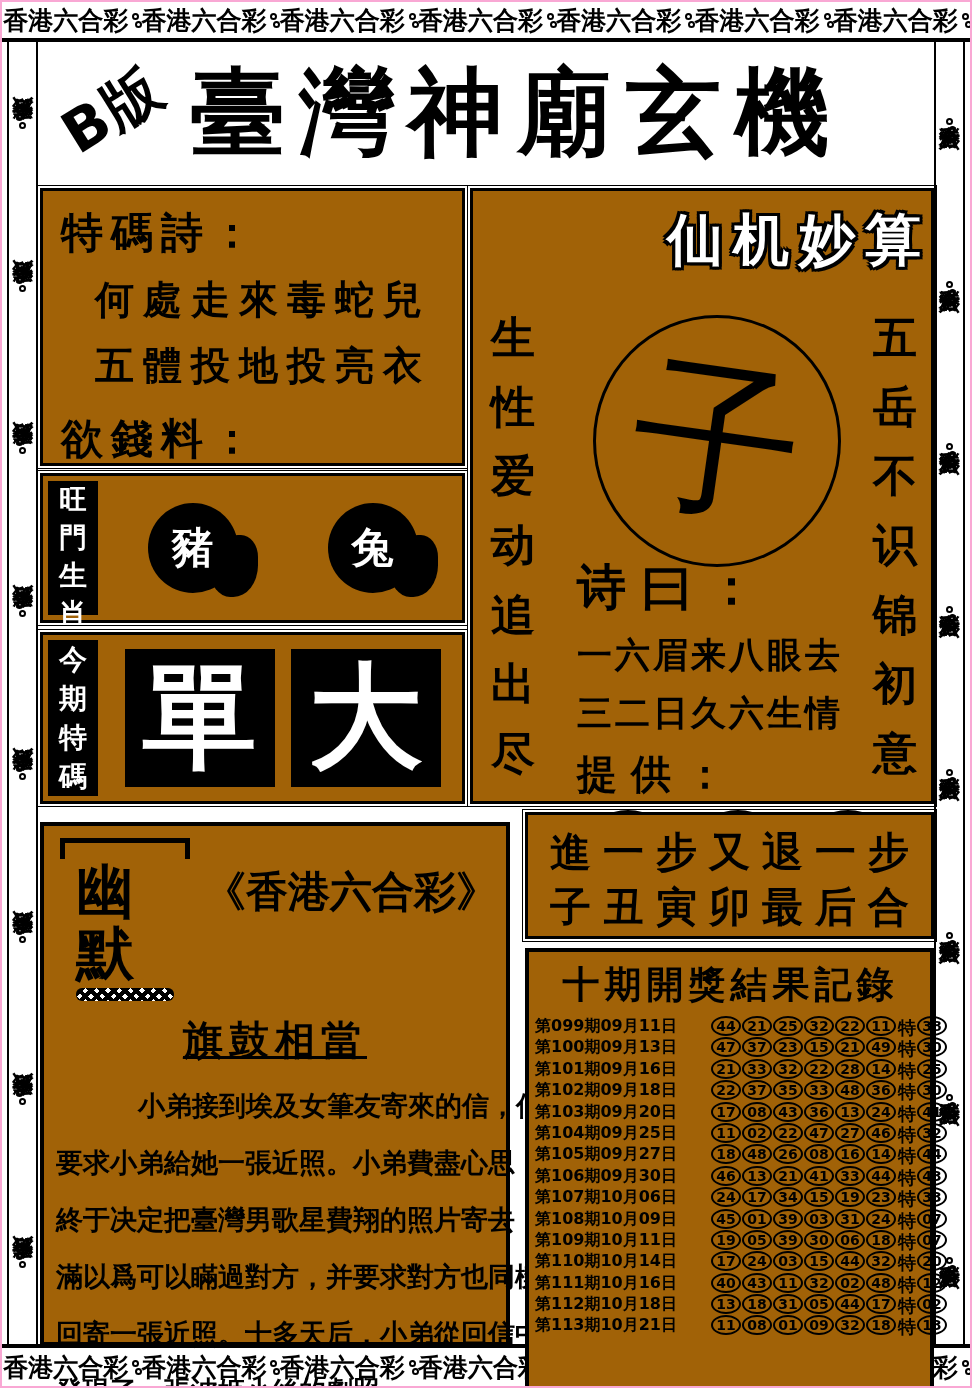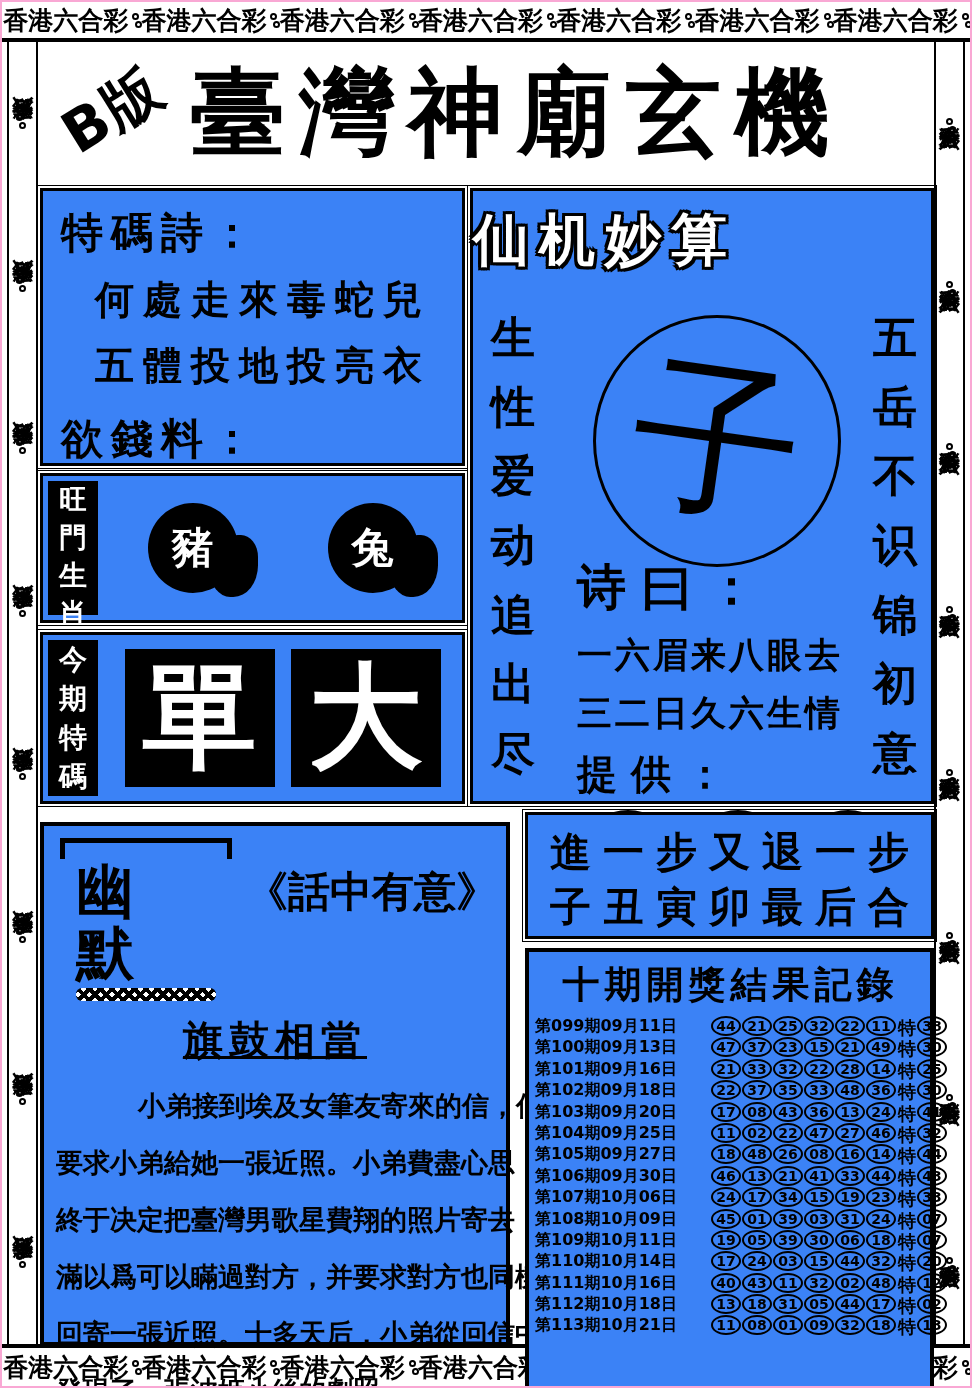--- a/index.html
+++ b/index.html
@@ -17,21 +17,21 @@
   .strip-right{right:5px;}
   .strip-side .unit{writing-mode:vertical-rl;text-orientation:upright;display:flex;align-items:center;}
   .unit{display:flex;align-items:center;gap:4px;white-space:nowrap;}
   .sep{display:inline-flex;flex-direction:column;gap:1px;}
   .sep .dot{width:7px;height:7px;border:2px solid #000;border-radius:50%;box-sizing:border-box;}
   .sep .dot:last-child{transform:translateX(3px);}
   .strip-side .sep{flex-direction:row;margin:4px 0;}
   
   .content{position:absolute;left:38px;top:40px;width:894px;height:1306px;}
   .box{position:absolute;border:3px solid #000;outline:1px solid #000;outline-offset:2px;
-       box-sizing:border-box;background:#3b82f6;}
+       box-sizing:border-box;background:#a16207;}
   
   .masthead{position:absolute;left:0;top:0;width:894px;height:145px;}
   .edition{position:absolute;left:20px;top:30px;font-size:58px;font-weight:900;
            transform:rotate(-32deg);letter-spacing:2px;}
   .main-title{position:absolute;left:150px;top:8px;font-size:95px;font-weight:900;
               letter-spacing:14px;white-space:nowrap;}
   
   .poem-box{left:0;top:146px;width:425px;height:278px;padding:14px 18px;font-family:"DejaVu Serif","Liberation Serif",serif;}
   .poem-heading{font-size:42px;font-weight:bold;letter-spacing:8px;}
   .poem-line{font-size:39px;font-weight:bold;letter-spacing:9px;margin:12px 0 0 34px;white-space:nowrap;}
@@ -68,21 +68,21 @@
   .story-title{text-align:center;font-size:40px;font-weight:900;letter-spacing:6px;
                margin-top:12px;text-decoration:underline;text-decoration-thickness:3px;}
   .story{padding:10px 12px 0 12px;}
   .story-line{font-size:27px;font-weight:900;height:57px;display:flex;align-items:center;white-space:nowrap;}
   .story-line.indent{padding-left:82px;}
   
   .mystic-box{left:430px;top:146px;width:464px;height:616px;}
   .bubble{color:#fff;font-weight:900;
       text-shadow:-3px -3px 0 #000,3px -3px 0 #000,-3px 3px 0 #000,3px 3px 0 #000,
                   -3px 0 0 #000,3px 0 0 #000,0 -3px 0 #000,0 3px 0 #000;}
-  .mystic-title{text-align:left;font-size:56px;letter-spacing:10px;margin-top:12px;}
+  .mystic-title{text-align:right;font-size:56px;letter-spacing:10px;margin-top:12px;}
   .vphrase{position:absolute;top:118px;height:474px;width:56px;display:flex;flex-direction:column;
            justify-content:space-between;align-items:center;font-family:"DejaVu Serif",serif;
            font-size:44px;font-weight:bold;}
   .vphrase-left{left:12px;} .vphrase-right{right:8px;}
   .mystic-circle{position:absolute;left:120px;top:124px;width:242px;height:246px;
            border:3px solid #000;border-radius:50%;display:flex;align-items:center;justify-content:center;}
   .mystic-circle .glyph{font-family:"DejaVu Serif",serif;font-size:170px;font-weight:400;
            transform:rotate(8deg);line-height:1;}
   .mystic-poem{position:absolute;left:104px;top:364px;width:352px;font-family:"DejaVu Serif",serif;}
   .shi-heading{font-size:49px;font-weight:bold;letter-spacing:16px;}
@@ -374,21 +374,21 @@
           <div class="special-square">大</div>
         </div>
     </div>
 
     <div class="box humor-box">
       <div class="humor-head">
         <div class="humor-title-wrap">
           <div class="humor-title">幽默</div>
           <div class="wave-divider"></div>
         </div>
-        <div class="humor-subtitle">《話中有意》</div>
+        <div class="humor-subtitle">《香港六合彩》</div>
       </div>
       <div class="story-title">旗鼓相當</div>
       <div class="story">
           <div class="story-line indent">小弟接到埃及女筆友寄來的信，信中</div>
           <div class="story-line">要求小弟給她一張近照。小弟費盡心思，</div>
           <div class="story-line">終于决定把臺灣男歌星費翔的照片寄去，</div>
           <div class="story-line">滿以爲可以瞞過對方，并要求對方也同樣</div>
           <div class="story-line">回寄一張近照。十多天后，小弟從回信中</div>
           <div class="story-line">發現了一張波姬小絲的劇照。</div>
         </div>

